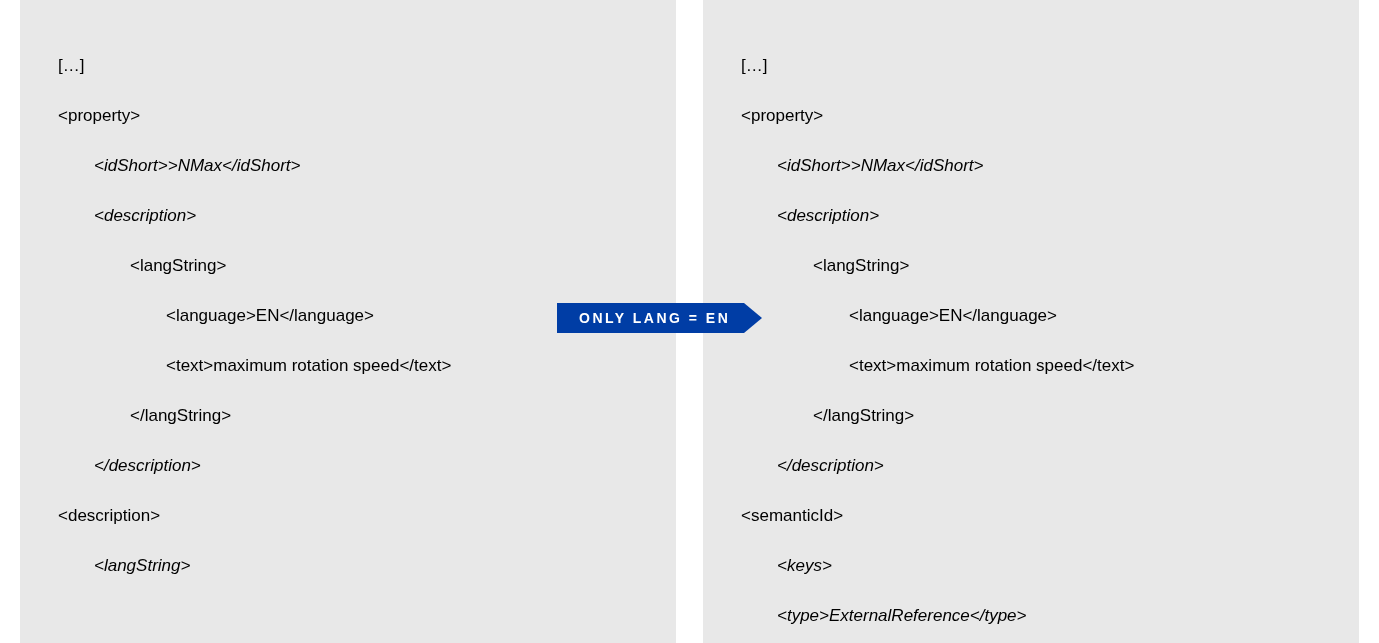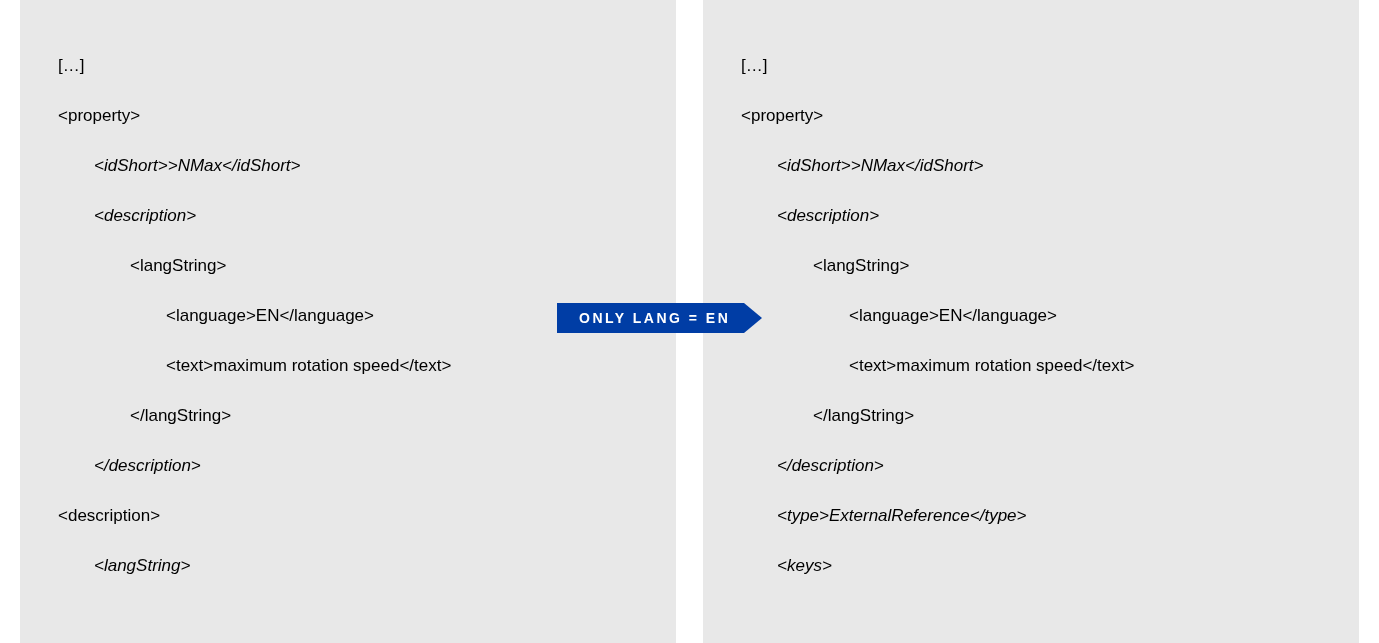--- a/index.html
+++ b/index.html
@@ -101,22 +101,23 @@
   <div class="code">
 <div>[…]</div>
 <div>&lt;property&gt;</div>
 <div class="ind1">&lt;idShort&gt;&gt;NMax&lt;/idShort&gt;</div>
 <div class="ind1">&lt;description&gt;</div>
 <div class="ind2">&lt;langString&gt;</div>
 <div class="ind3">&lt;language&gt;EN&lt;/language&gt;</div>
 <div class="ind3">&lt;text&gt;maximum rotation speed&lt;/text&gt;</div>
 <div class="ind2">&lt;/langString&gt;</div>
 <div class="ind1">&lt;/description&gt;</div>
+<div>&lt;semanticId&gt;</div>
+<div class="ind1">&lt;keys&gt;</div>
 <div class="ind1">&lt;type&gt;ExternalReference&lt;/type&gt;</div>
-<div class="ind1">&lt;keys&gt;</div>
 
 
 
 
 
 
 
   </div>
 </div>
 

